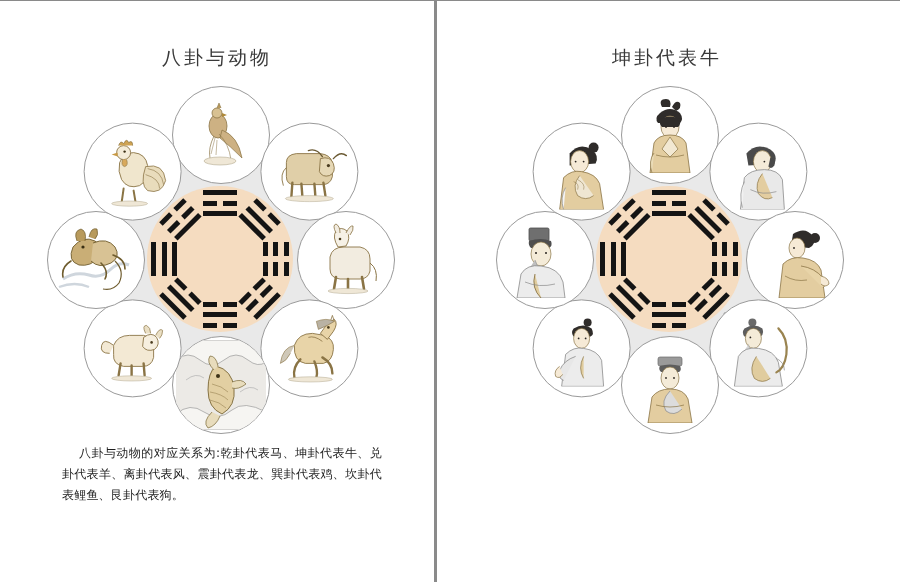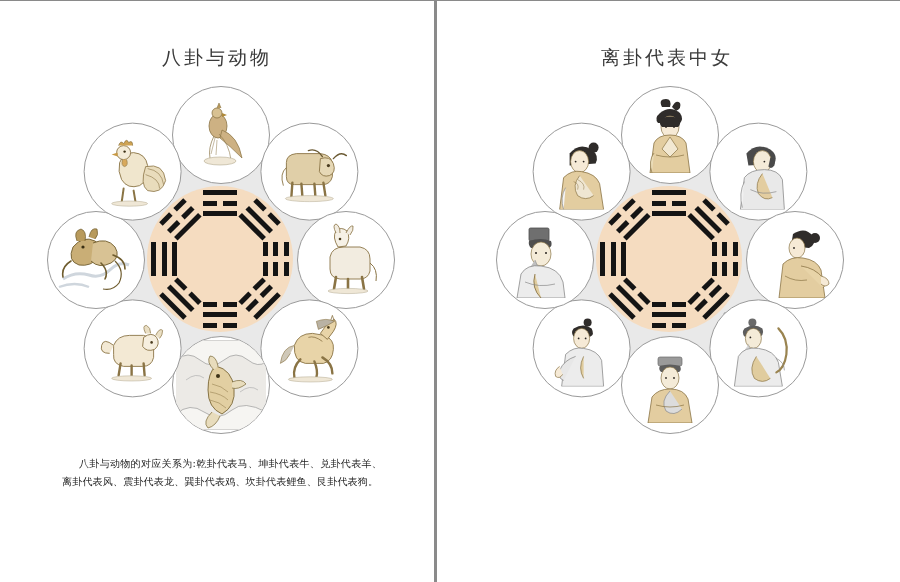--- a/index.html
+++ b/index.html
@@ -149,22 +149,22 @@
     inset: 0;
     display: flex;
     align-items: center;
     justify-content: center;
   }
   .pic-circle svg { display: block; }
 
   
   .caption {
     position: absolute;
-    bottom: 92px;
-    font-size: 10px;
+    bottom: 76px;
+    font-size: 12px;
     line-height: 1.75;
     color: #1d1d1d;
     text-align: justify;
     text-indent: 17px;
     font-family: "DejaVu Sans", "Liberation Sans", sans-serif;
     letter-spacing: 0.2px;
   }
   .page.left .caption  { left: 62px; width: 320px; }
   .page.right .caption { left: 52px; width: 348px; }
 </style>
@@ -451,21 +451,21 @@
               <ellipse cx="36" cy="71" rx="18" ry="2.6" fill="#efe7d6" stroke="#b3a98f" stroke-width="0.5"></ellipse>
             </svg>
           </div>
         </div>
       </div>
 
       <div class="caption">八卦与动物的对应关系为:乾卦代表马、坤卦代表牛、兑卦代表羊、离卦代表风、震卦代表龙、巽卦代表鸡、坎卦代表鲤鱼、艮卦代表狗。</div>
     </div>
 
     <div class="page right">
-      <div class="page-title">离卦代表中女</div>
+      <div class="page-title">坤卦代表牛</div>
 
       <div class="wheel">
         <div class="wheel-bg"></div>
         <div class="bagua-disc"></div>
 
         <div class="trigram-layer">
             <div class="trigram" style="transform: translate(3.42901e-15px, -56px);">
               <div class="tg-inner" style="transform: rotate(0deg);">
                 <div class="bar-row solid">
                   <div class="seg"></div>

